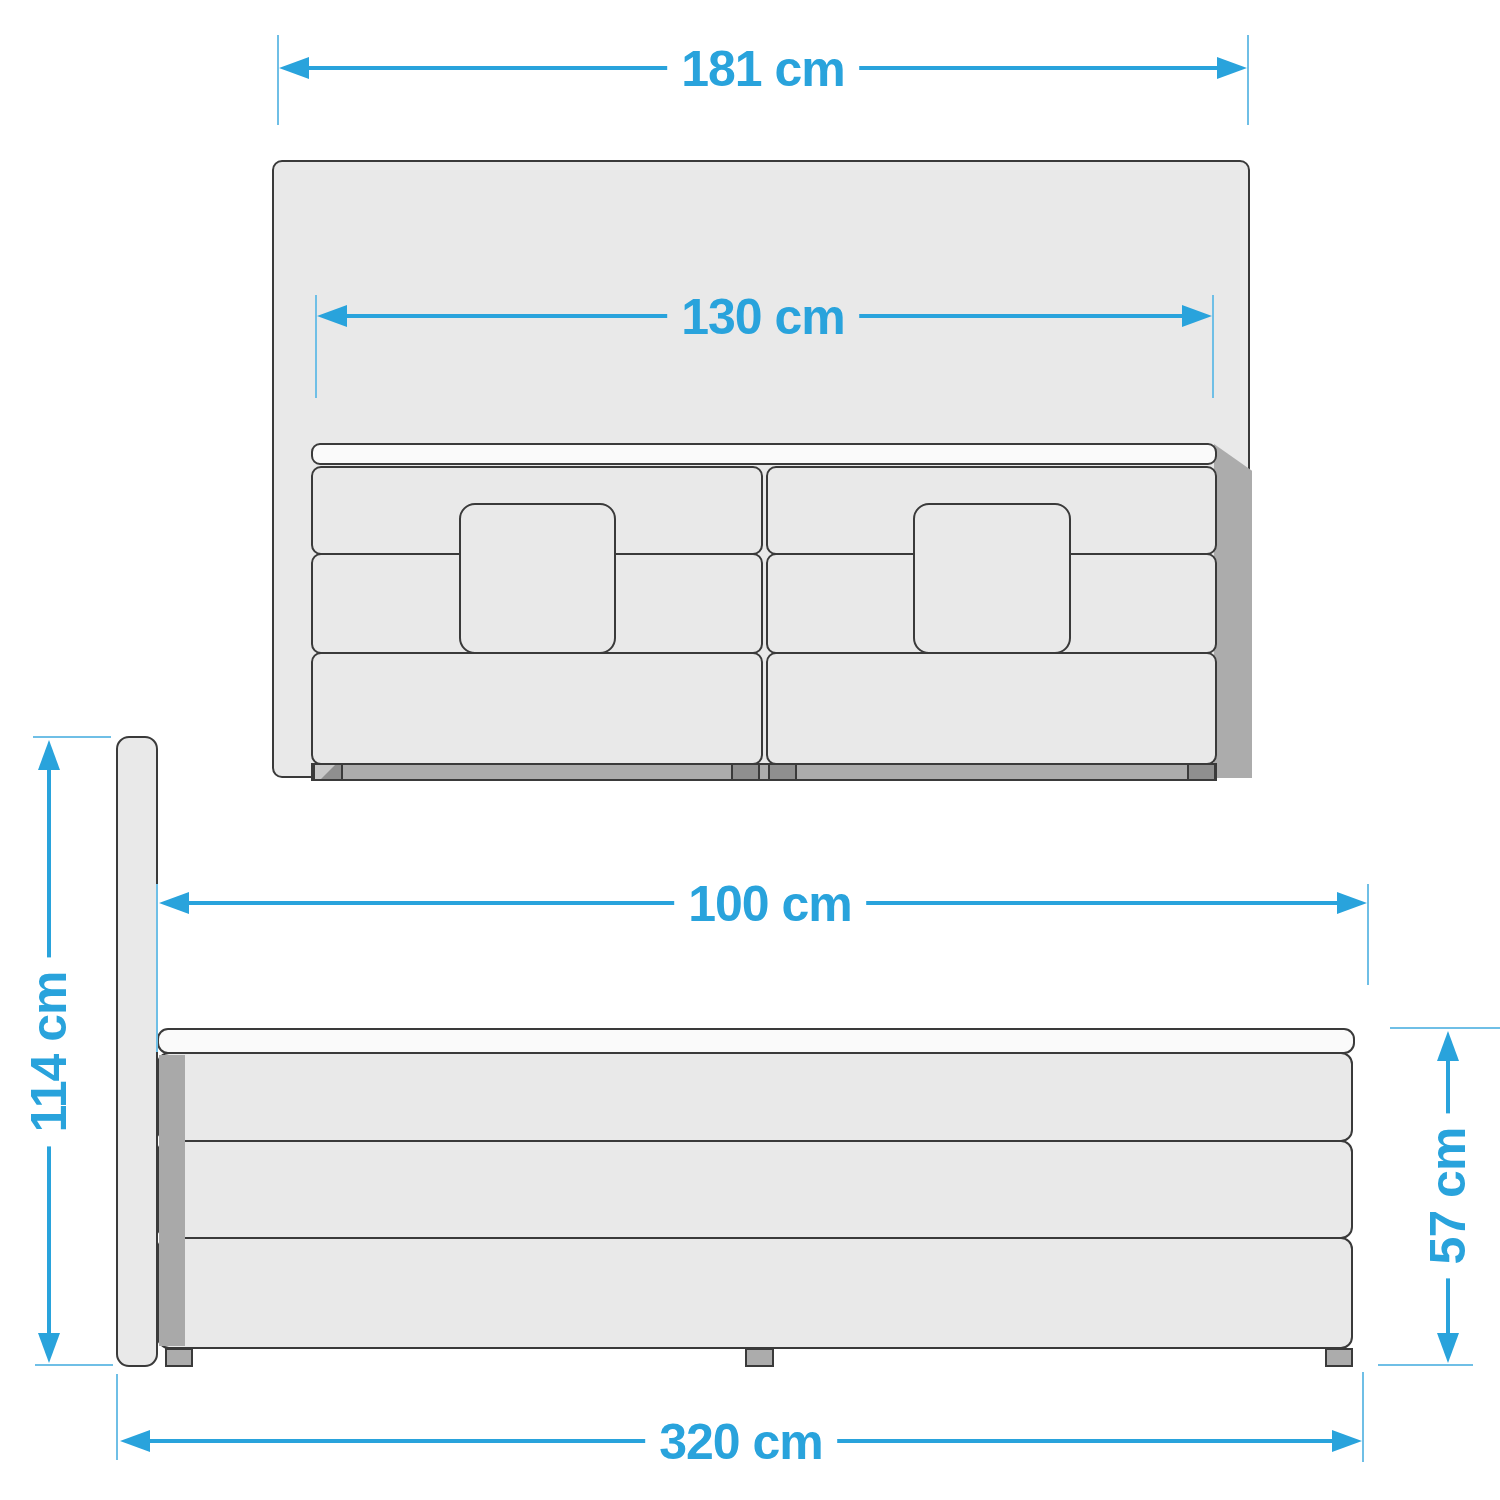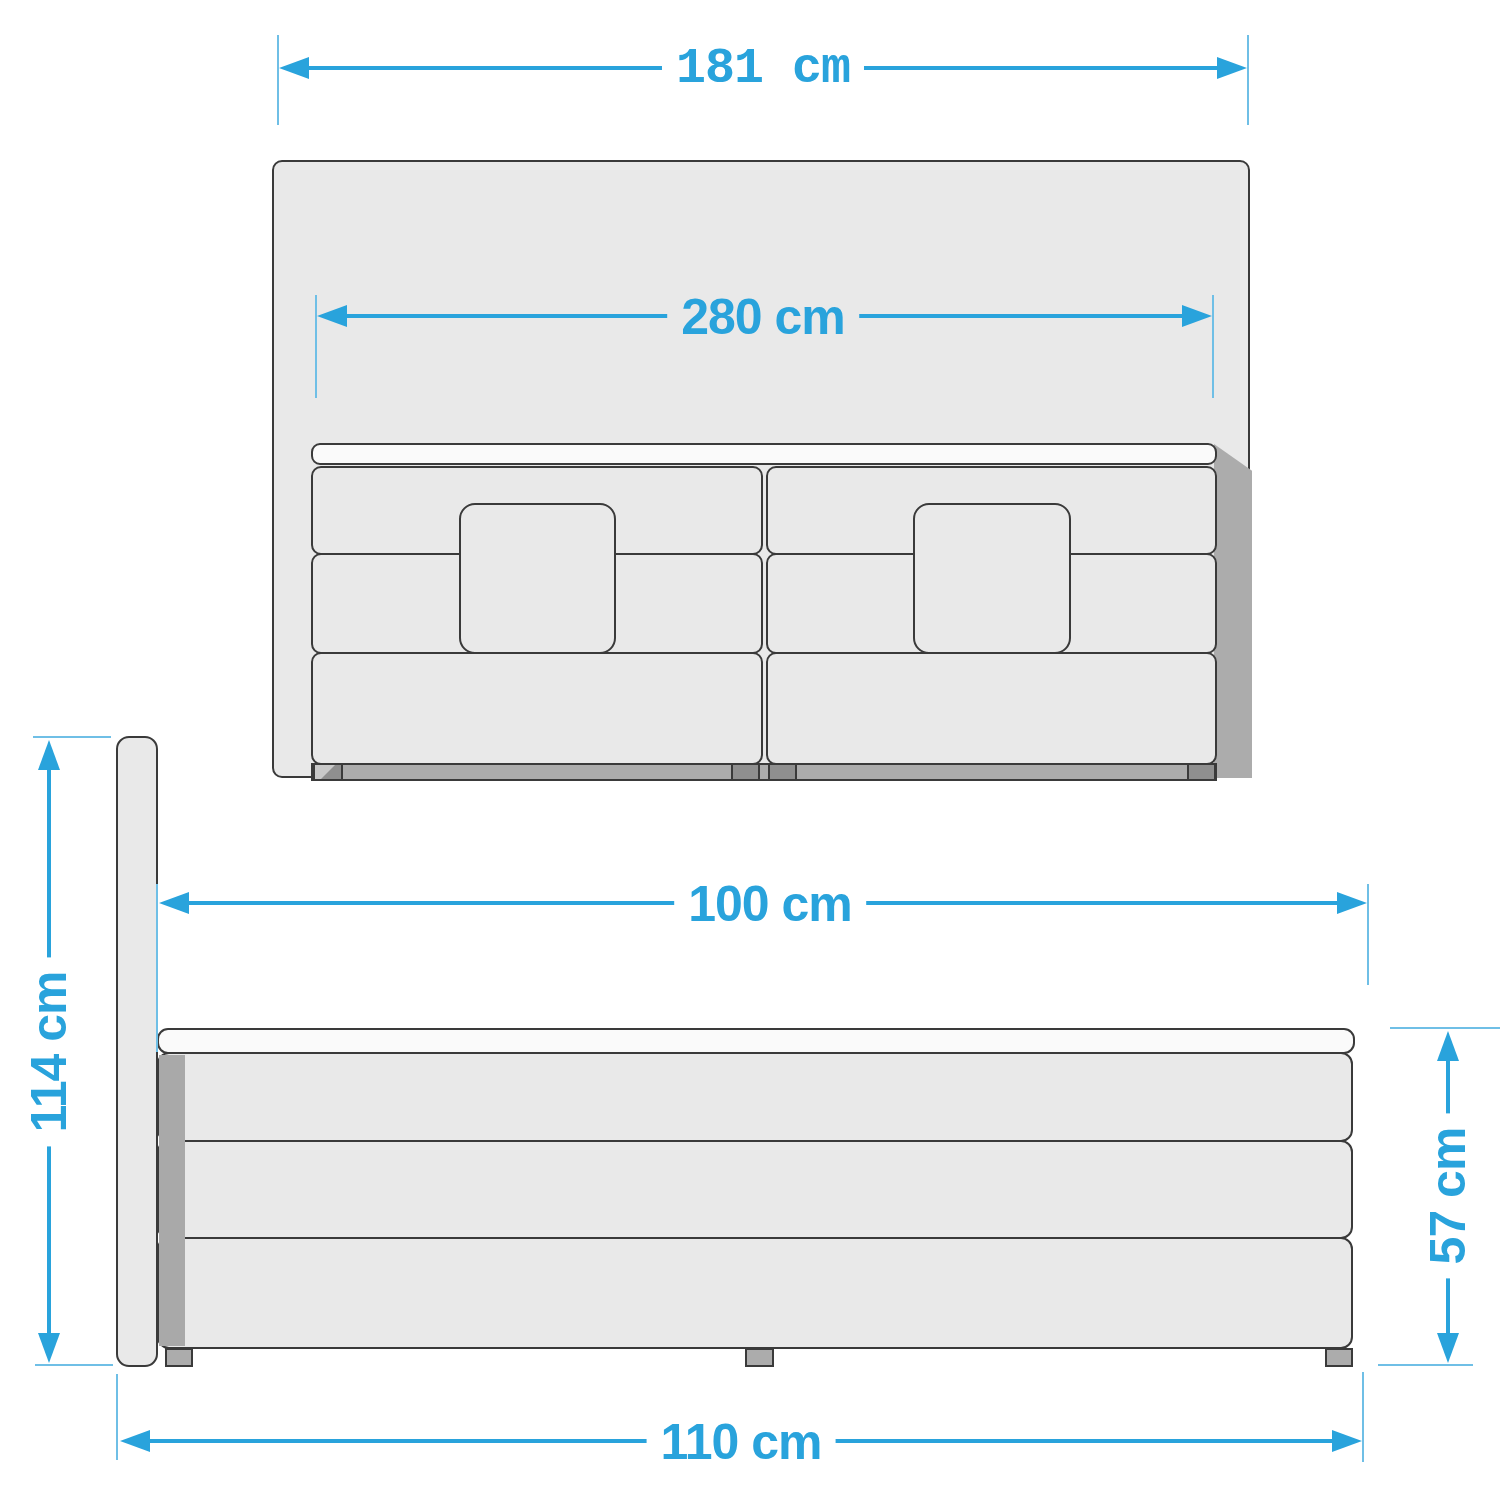--- a/index.html
+++ b/index.html
@@ -96,30 +96,30 @@
     <div class="shape outlined foot-side" style="left:745px;top:1348px;width:29px;height:19px;"></div>
     <div class="shape outlined foot-side" style="left:1325px;top:1348px;width:28px;height:19px;"></div>
   </div>
 
   <div>
     <div class="tick-v" style="left:277px;top:35px;height:90px;"></div>
     <div class="tick-v" style="left:1247px;top:35px;height:90px;"></div>
     <div class="dim-line-h" style="left:295px;top:66px;width:936px;"></div>
     <div class="arr arr-left" style="left:279px;top:57px;"></div>
     <div class="arr arr-right" style="left:1217px;top:57px;"></div>
-    <div class="dim-label" style="left:763px;top:69px;font-family:Liberation Mono, monospace;">181 cm</div>
+    <div class="dim-label" style="left:763px;top:69px;">181 cm</div>
   </div>
 
   <div>
     <div class="tick-v" style="left:315px;top:295px;height:103px;"></div>
     <div class="tick-v" style="left:1212px;top:295px;height:103px;"></div>
     <div class="dim-line-h" style="left:333px;top:314px;width:862px;"></div>
     <div class="arr arr-left" style="left:317px;top:305px;"></div>
     <div class="arr arr-right" style="left:1182px;top:305px;"></div>
-    <div class="dim-label on-panel" style="left:763px;top:317px;">280 cm</div>
+    <div class="dim-label on-panel" style="left:763px;top:317px;">130 cm</div>
   </div>
 
   <div>
     <div class="tick-v" style="left:156px;top:884px;height:168px;"></div>
     <div class="tick-v" style="left:1367px;top:884px;height:101px;"></div>
     <div class="dim-line-h" style="left:175px;top:901px;width:1178px;"></div>
     <div class="arr arr-left" style="left:159px;top:892px;"></div>
     <div class="arr arr-right" style="left:1337px;top:892px;"></div>
     <div class="dim-label" style="left:770px;top:904px;">100 cm</div>
   </div>
@@ -141,16 +141,16 @@
     <div class="arr arr-down" style="left:1437px;top:1333px;"></div>
     <div class="dim-label rot" style="left:1448px;top:1196px;">57 cm</div>
   </div>
 
   <div>
     <div class="tick-v" style="left:116px;top:1374px;height:86px;"></div>
     <div class="tick-v" style="left:1362px;top:1372px;height:90px;"></div>
     <div class="dim-line-h" style="left:136px;top:1439px;width:1212px;"></div>
     <div class="arr arr-left" style="left:120px;top:1430px;"></div>
     <div class="arr arr-right" style="left:1332px;top:1430px;"></div>
-    <div class="dim-label" style="left:741px;top:1442px;">110 cm</div>
+    <div class="dim-label" style="left:741px;top:1442px;">320 cm</div>
   </div>
 
 </div>
 
 </body></html>

